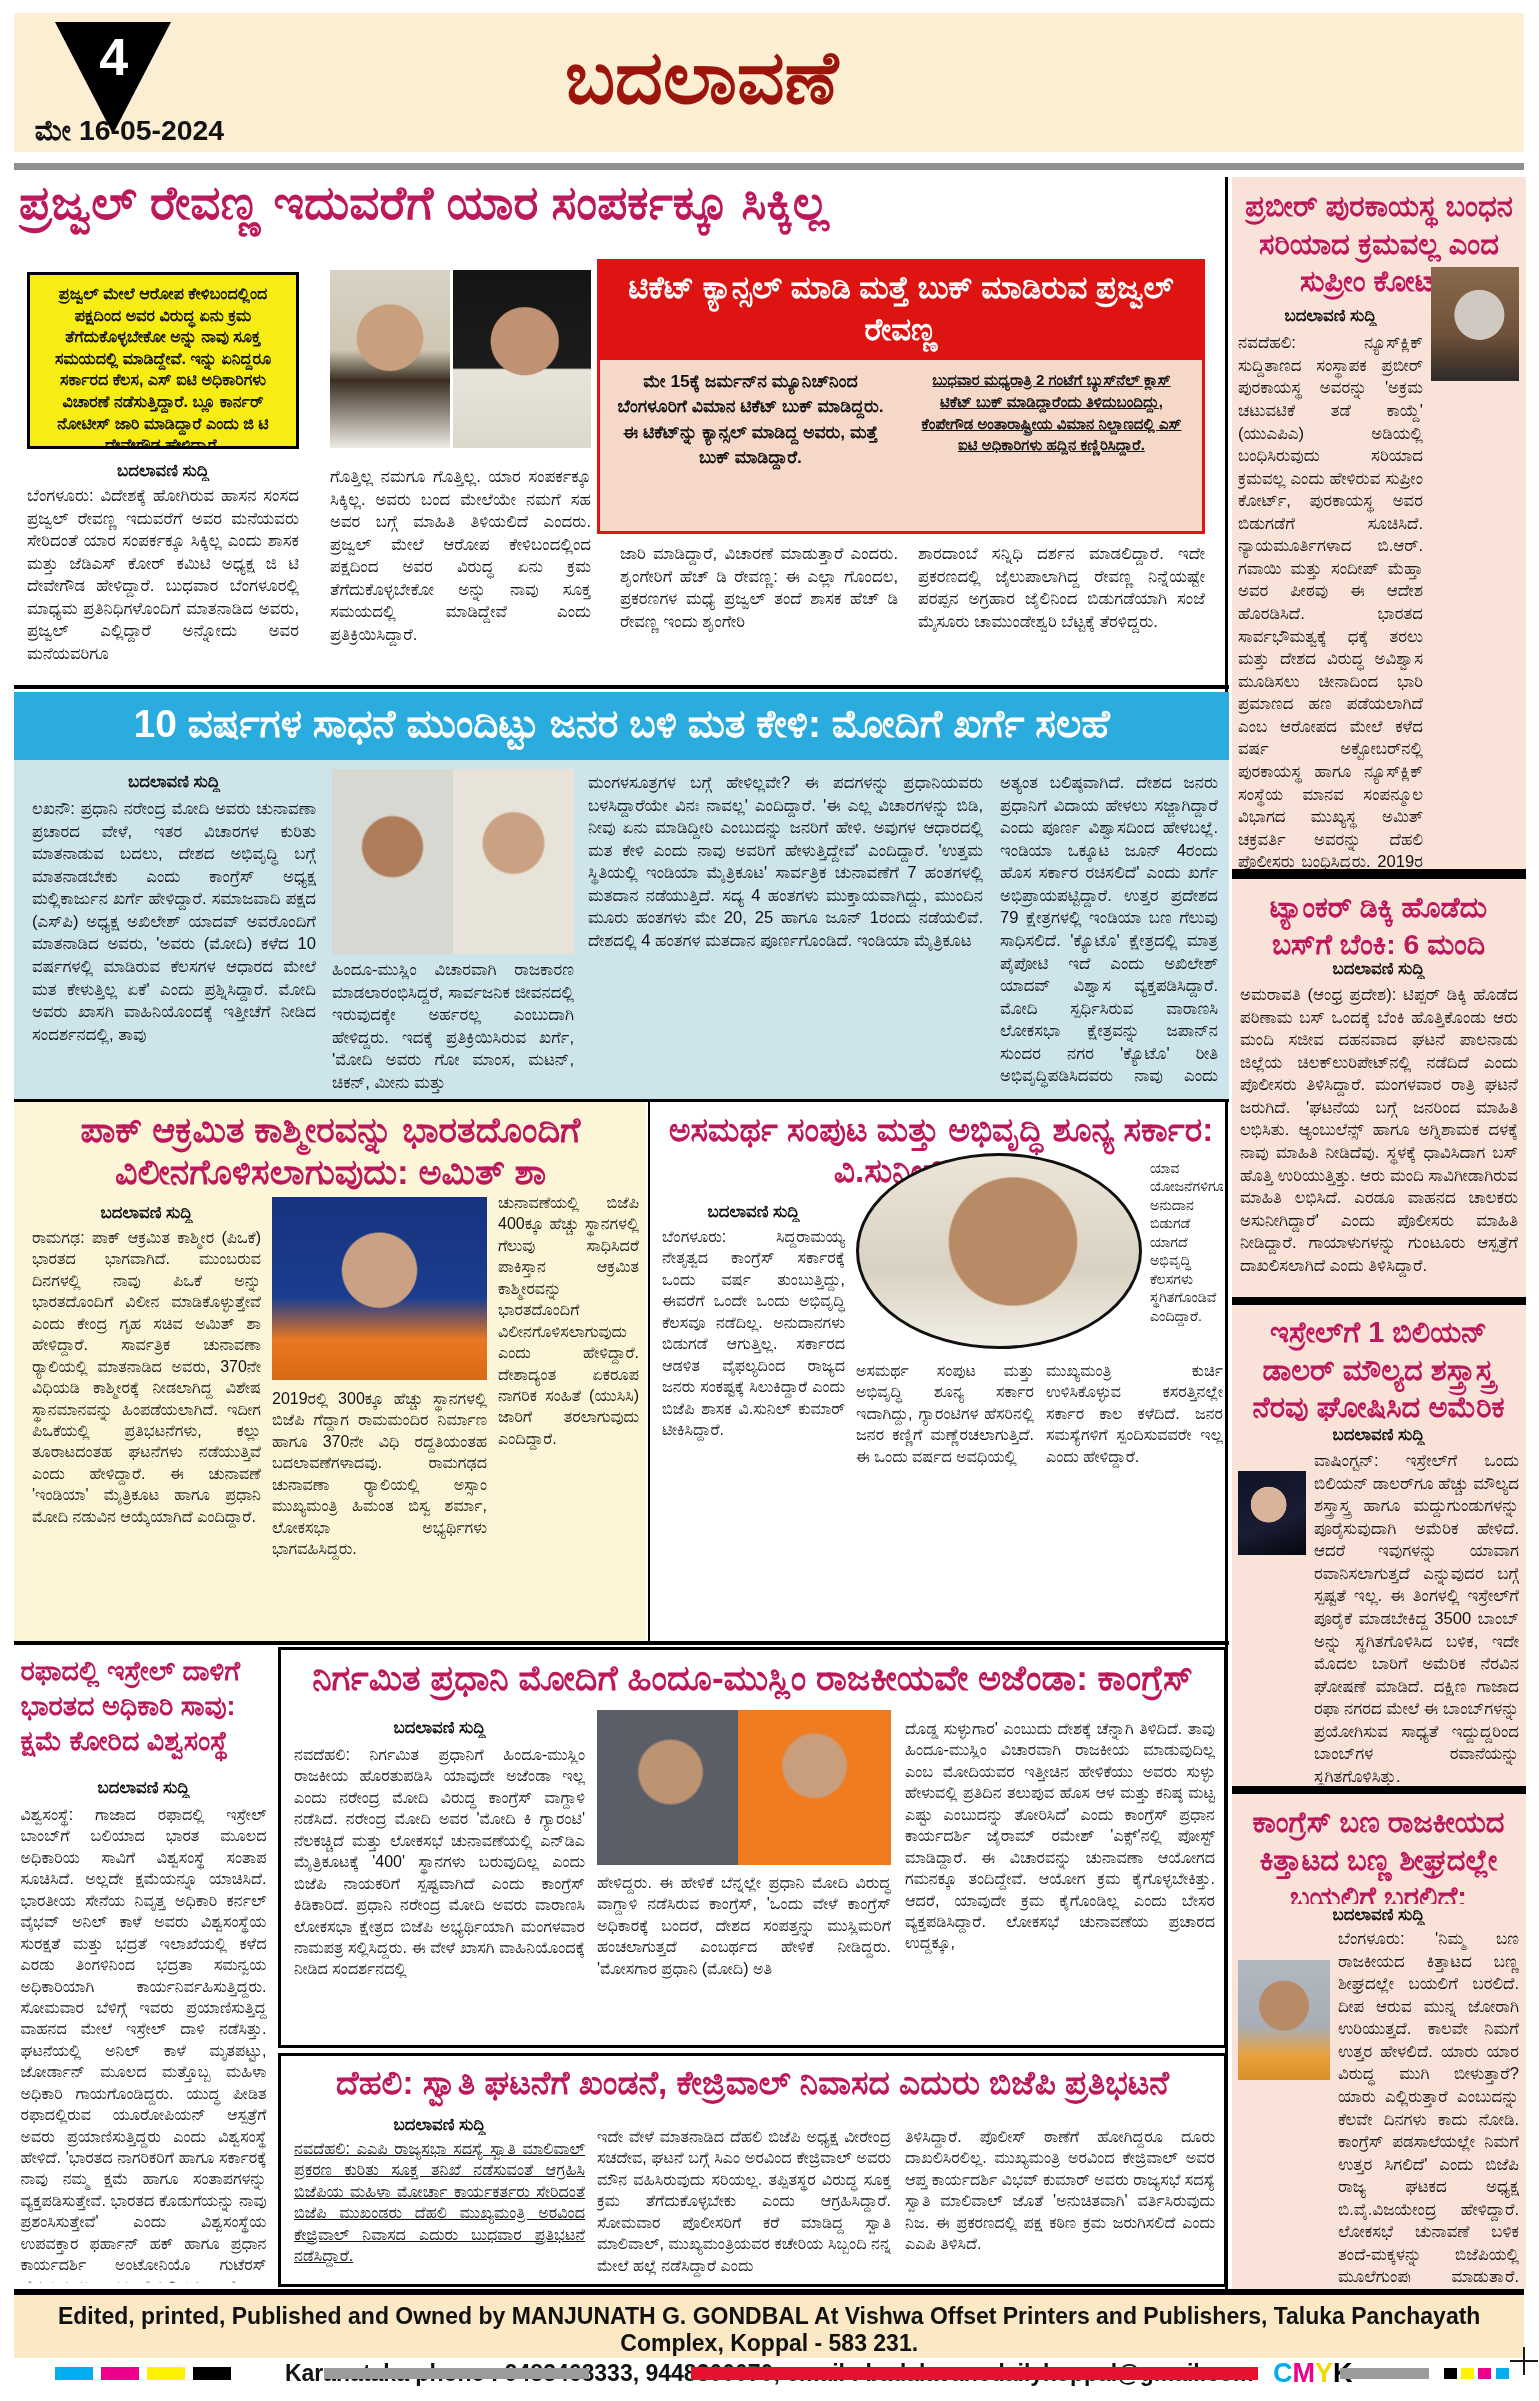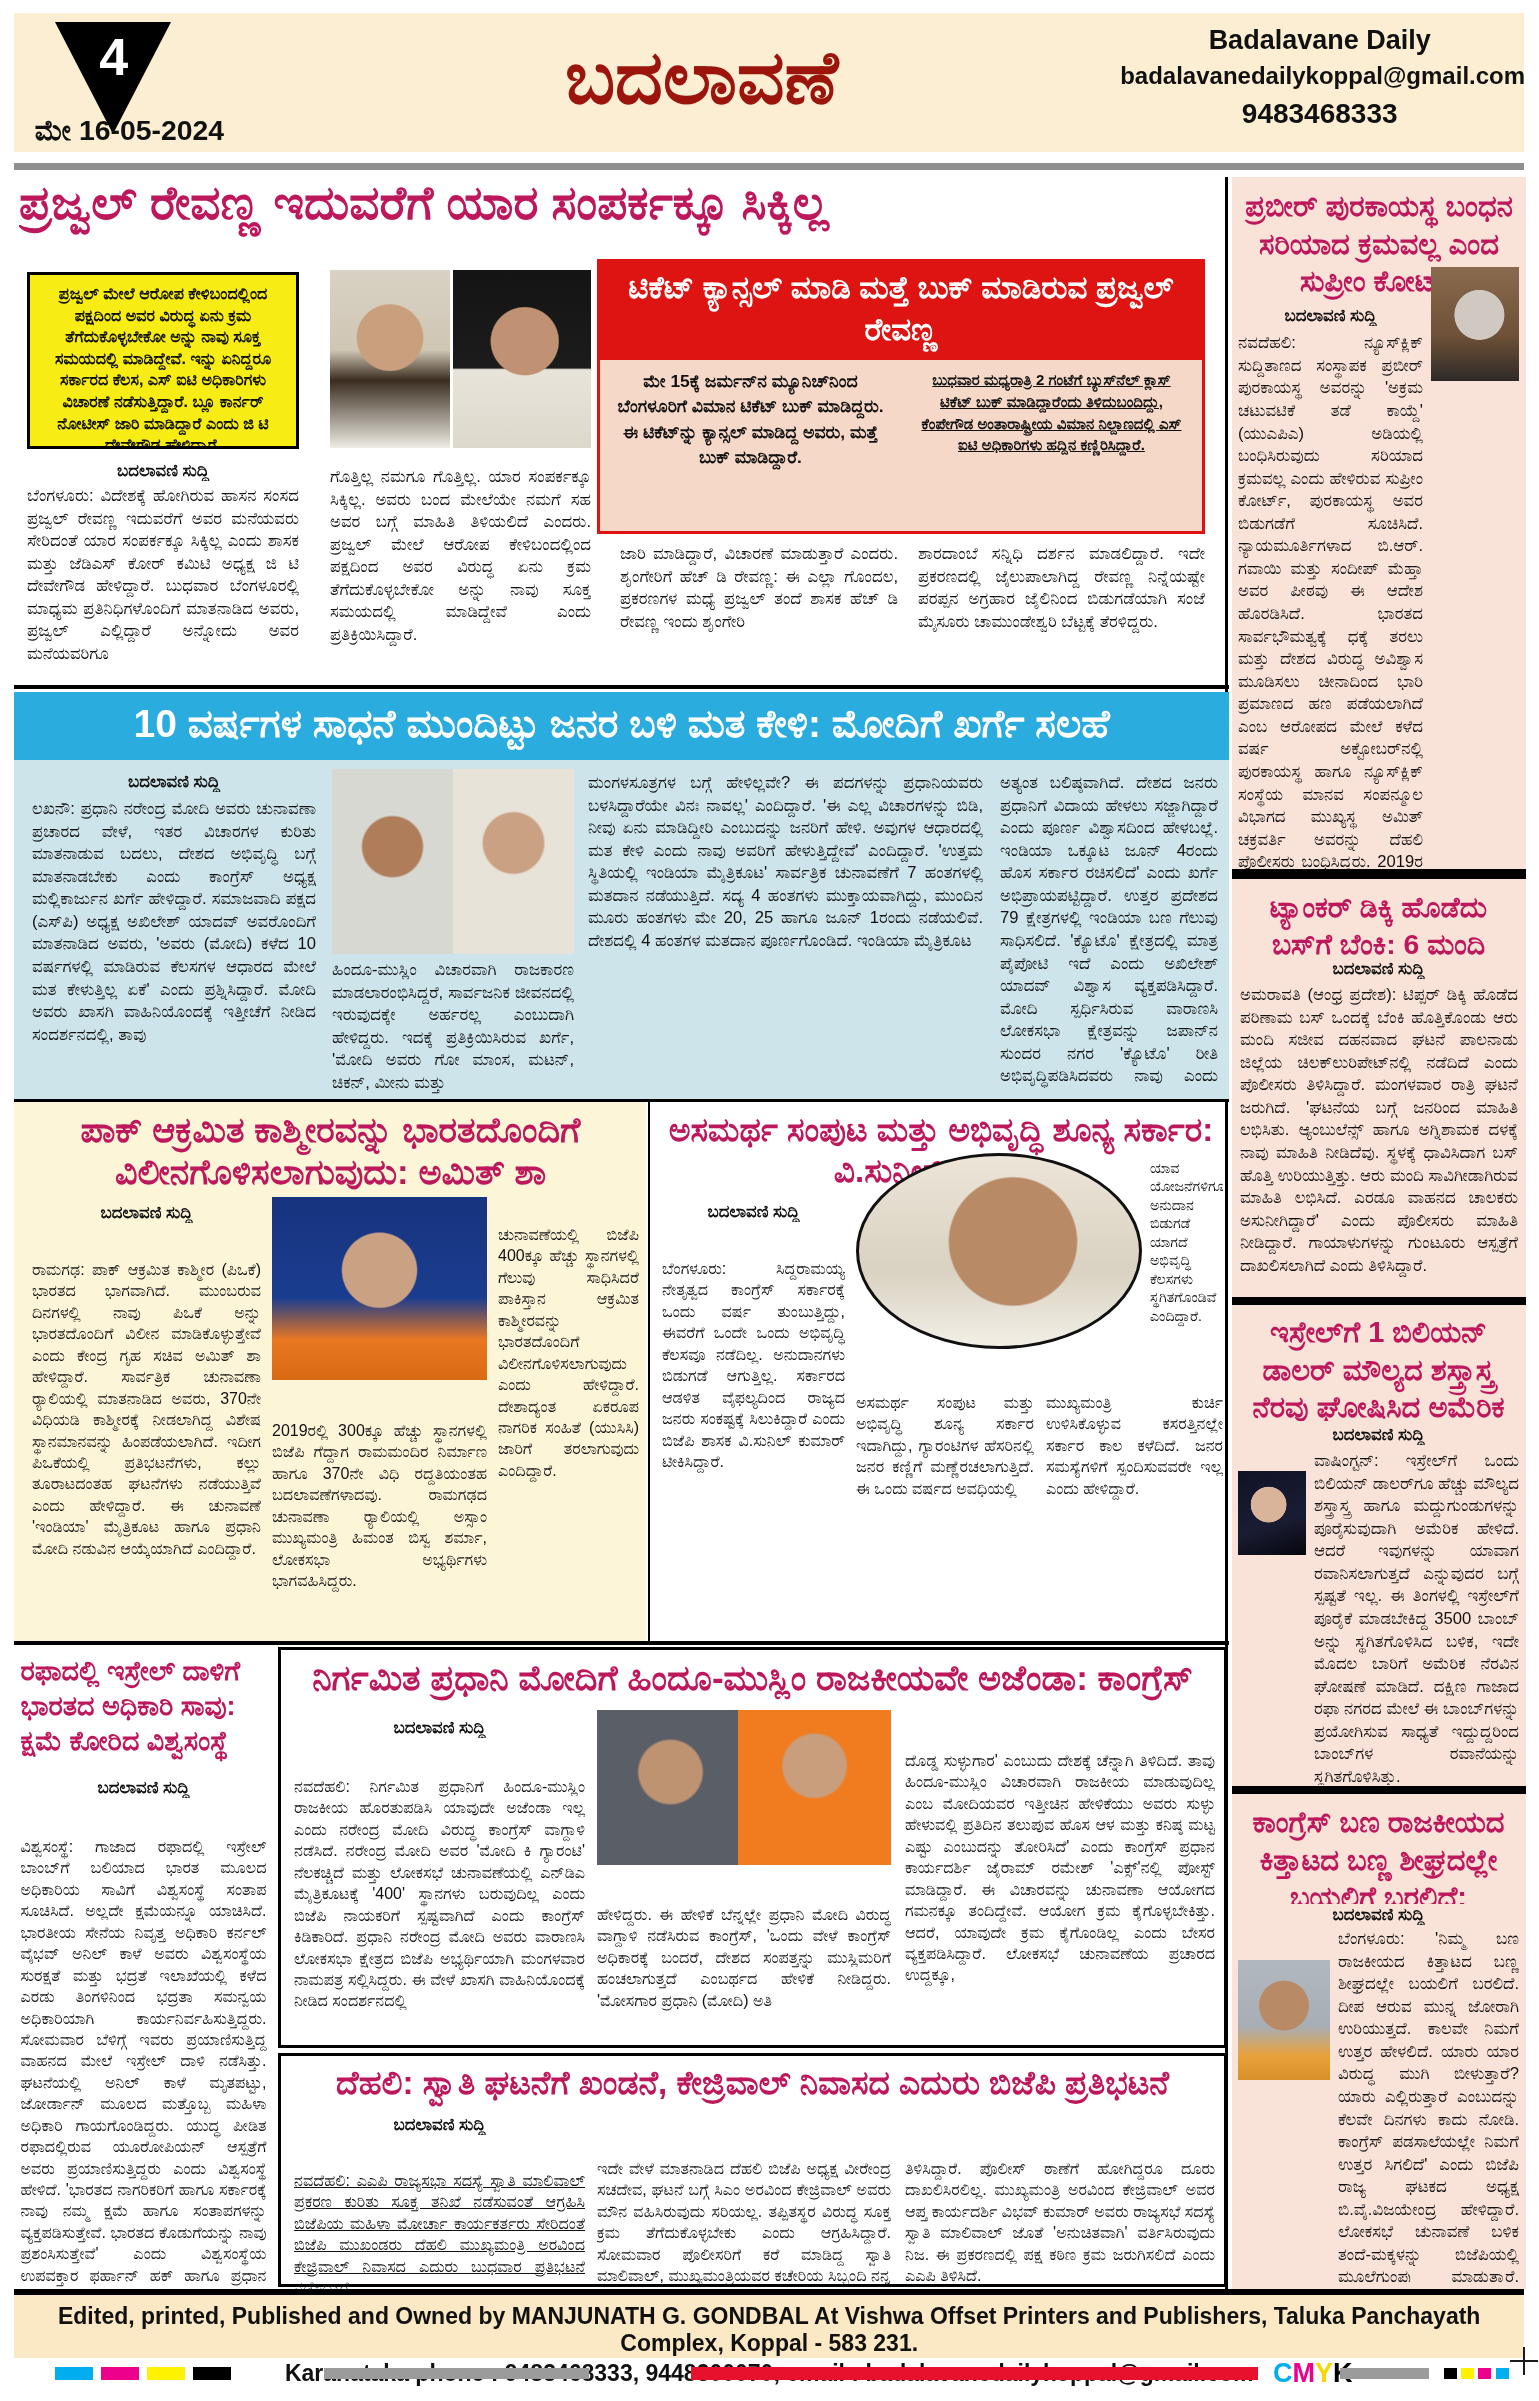--- a/index.html
+++ b/index.html
@@ -1,19 +1,19 @@
 <!DOCTYPE html>
 <html style="font-size:12.6px"><head>
 <meta charset="utf-8">
 <style>
   html,body{margin:0;padding:0;background:#e9e9e9;font-family:"Liberation Sans",sans-serif;color:#111;}
   #page{position:relative;width:1539px;height:2401px;background:#ffffff;margin:0 auto;overflow:hidden;}
   .abs{position:absolute;box-sizing:border-box;}
   .bt{font-size:16.6px;line-height:1.36;text-align:justify;overflow:hidden;}
-  .bt20{font-size:16px;line-height:1.34;text-align:justify;overflow:hidden;margin-top:32px;}
+  .bt20{font-size:16px;line-height:1.34;text-align:justify;overflow:hidden;}
   .bt18{font-size:14.2px;line-height:1.3;text-align:justify;overflow:hidden;}
   .byl{font-weight:bold;text-align:center;font-size:16.6px;overflow:hidden;}
   .hl{font-weight:800;color:#be185d;overflow:hidden;}
   .center{text-align:center;}
   .photo{overflow:hidden;}
   .fl-r{float:right;margin:0 0 6.3px 8px;}
   .fl-l{float:left;margin:3.2px 8px 3.2px 0;}
   
   .ph-prajwal{background:radial-gradient(circle at 50% 38%,#c99f7e 0 26%,rgba(0,0,0,0) 27%),linear-gradient(180deg,#d9d2c4 0%,#cfc6b4 45%,#3a2d20 62%,#efece4 100%);}
   .ph-devegowda{background:radial-gradient(circle at 52% 40%,#c09273 0 26%,rgba(0,0,0,0) 27%),linear-gradient(180deg,#141414 0%,#1c1c1c 55%,#e8e4da 56%,#dcd8cc 100%);}
@@ -30,25 +30,20 @@
 </head>
 <body>
 
 <div id="page">
 
   <div class="abs" style="left:14.2px;top:12.6px;width:1510px;height:139px;background:#fbeed3;">
     <div class="abs tri" style="left:41px;top:9.5px;"></div>
     <div class="abs" style="left:76px;top:14.2px;width:47px;text-align:center;font-size:52px;font-weight:bold;color:#fff;">4</div>
     <div class="abs" style="left:20.5px;top:101px;width:261px;font-size:28.4px;font-weight:800;">ಮೇ 16-05-2024</div>
     <div class="abs" style="left:411px;top:22px;width:553px;text-align:center;font-size:74px;font-weight:800;color:#9b150c;">ಬದಲಾವಣೆ</div>
-    <div class="abs center" style="left:1106px;top:12.6px;width:399px;">
-      <div style="font-size:27px;font-weight:800;">Badalavane Daily</div>
-      <div style="font-size:24px;font-weight:800;margin-top:6.3px;">badalavanedailykoppal@gmail.com</div>
-      <div style="font-size:28px;font-weight:800;margin-top:8px;">9483468333</div>
-    </div>
   </div>
   <div class="abs" style="left:14.2px;top:163px;width:1510px;height:7.1px;background:#8f8f8f;"></div>
 
   <div class="abs" style="left:1232px;top:177px;width:294px;height:2112px;background:#f9e2d8;"></div>
   <div class="abs" style="left:1225px;top:177px;width:3.2px;height:2112px;background:#000;"></div>
 
   <div class="abs hl" style="left:19px;top:178px;width:963px;height:82px;font-size:47px;line-height:1.05;white-space:nowrap;">ಪ್ರಜ್ವಲ್ ರೇವಣ್ಣ ಇದುವರೆಗೆ ಯಾರ ಸಂಪರ್ಕಕ್ಕೂ ಸಿಕ್ಕಿಲ್ಲ</div>
 
   <div class="abs" style="left:27px;top:272px;width:272px;height:177px;background:#f7ec13;border:3.2px solid #000;padding:8px 9.5px;font-size:16px;font-weight:bold;text-align:center;line-height:1.35;overflow:hidden;">ಪ್ರಜ್ವಲ್ ಮೇಲೆ ಆರೋಪ ಕೇಳಿಬಂದಲ್ಲಿಂದ ಪಕ್ಷದಿಂದ ಅವರ ವಿರುದ್ಧ ಏನು ಕ್ರಮ ತೆಗೆದುಕೊಳ್ಳಬೇಕೋ ಅನ್ನು ನಾವು ಸೂಕ್ತ ಸಮಯದಲ್ಲಿ ಮಾಡಿದ್ದೇವೆ. ಇನ್ನು ಏನಿದ್ದರೂ ಸರ್ಕಾರದ ಕೆಲಸ, ಎಸ್ ಐಟಿ ಅಧಿಕಾರಿಗಳು ವಿಚಾರಣೆ ನಡೆಸುತ್ತಿದ್ದಾರೆ. ಬ್ಲೂ ಕಾರ್ನರ್ ನೋಟೀಸ್ ಜಾರಿ ಮಾಡಿದ್ದಾರೆ ಎಂದು ಜಿ ಟಿ ದೇವೇಗೌಡ ಹೇಳಿದ್ದಾರೆ.</div>
 

